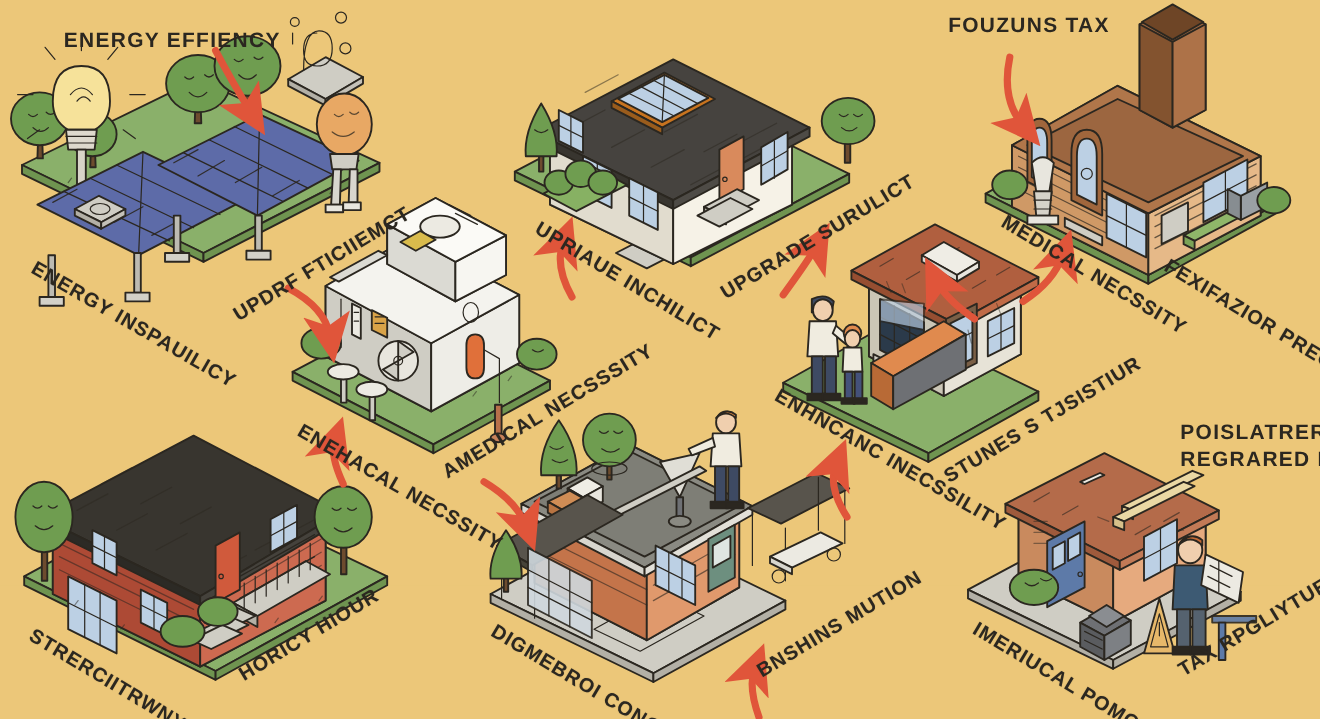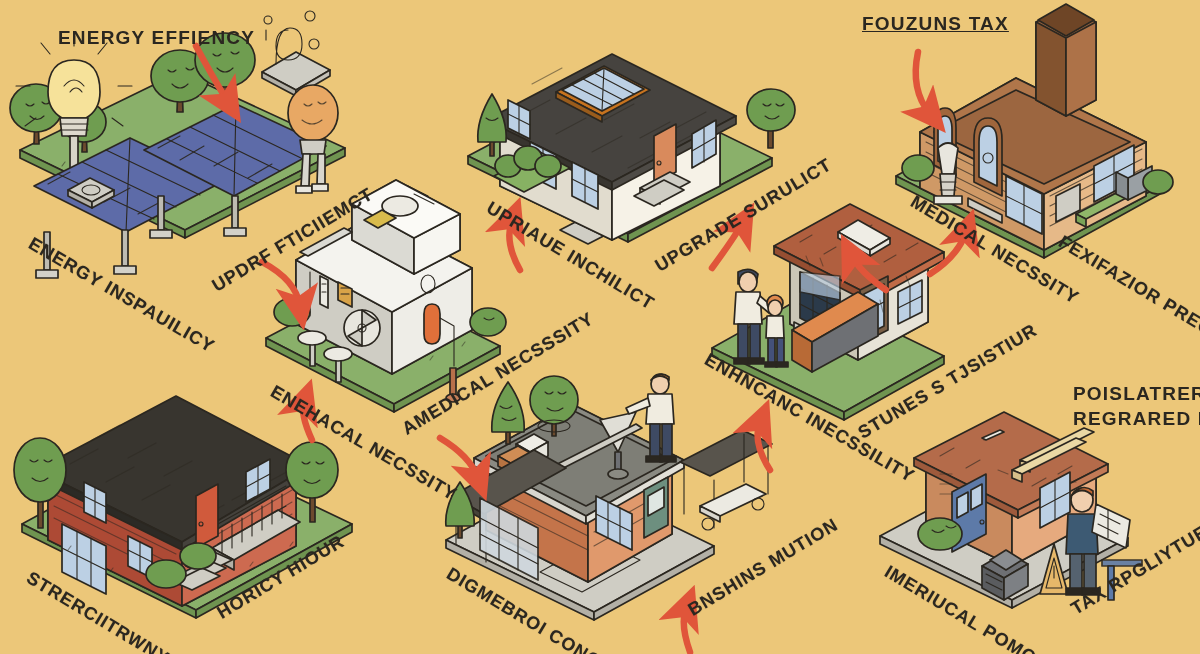--- a/index.html
+++ b/index.html
@@ -655,21 +655,21 @@
       <path d="M886,290 q-26,-18 -34,-34" marker-end="url(#ah)"></path>
     </g>
   </svg>
 
   <div>
 
     <div class="hdr" style="left:58px;top:26px;">
       <div>ENERGY EFFIENCY</div>
     </div>
 
-    <div class="hdr" style="left:862px;top:12px;text-decoration:underline;">
+    <div class="hdr" style="left:862px;top:12px;">
       <div>FOUZUNS TAX</div>
     </div>
 
     <div class="hdr" style="left:1073px;top:382px;">
       <div>POISLATRER</div>
       <div>REGRARED PINESS</div>
     </div>
 
     <div class="lbl big" style="left:30px;top:232px;transform:rotate(30deg);">ENERGY INSPAUILICY</div>
 

